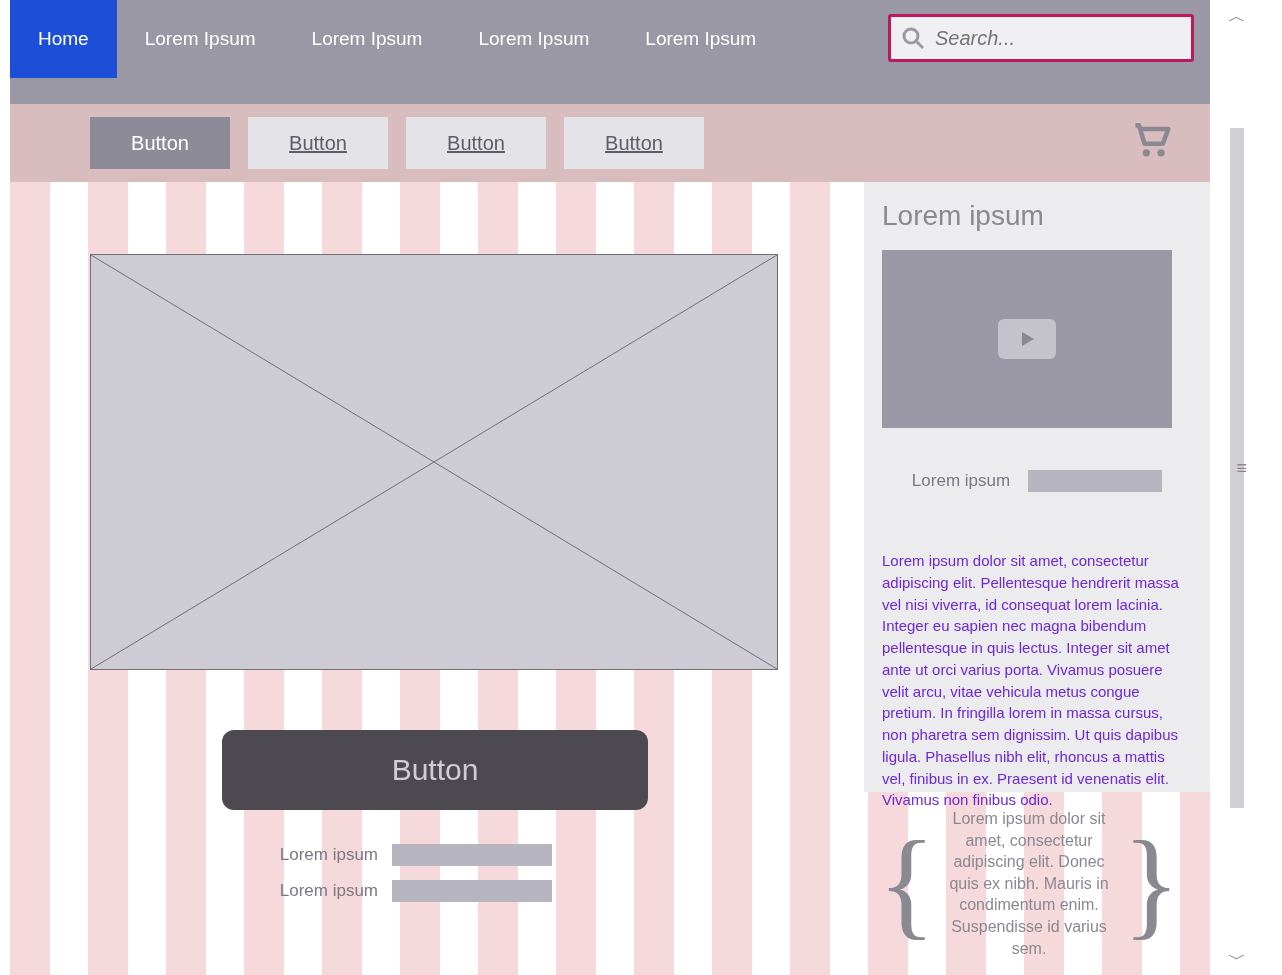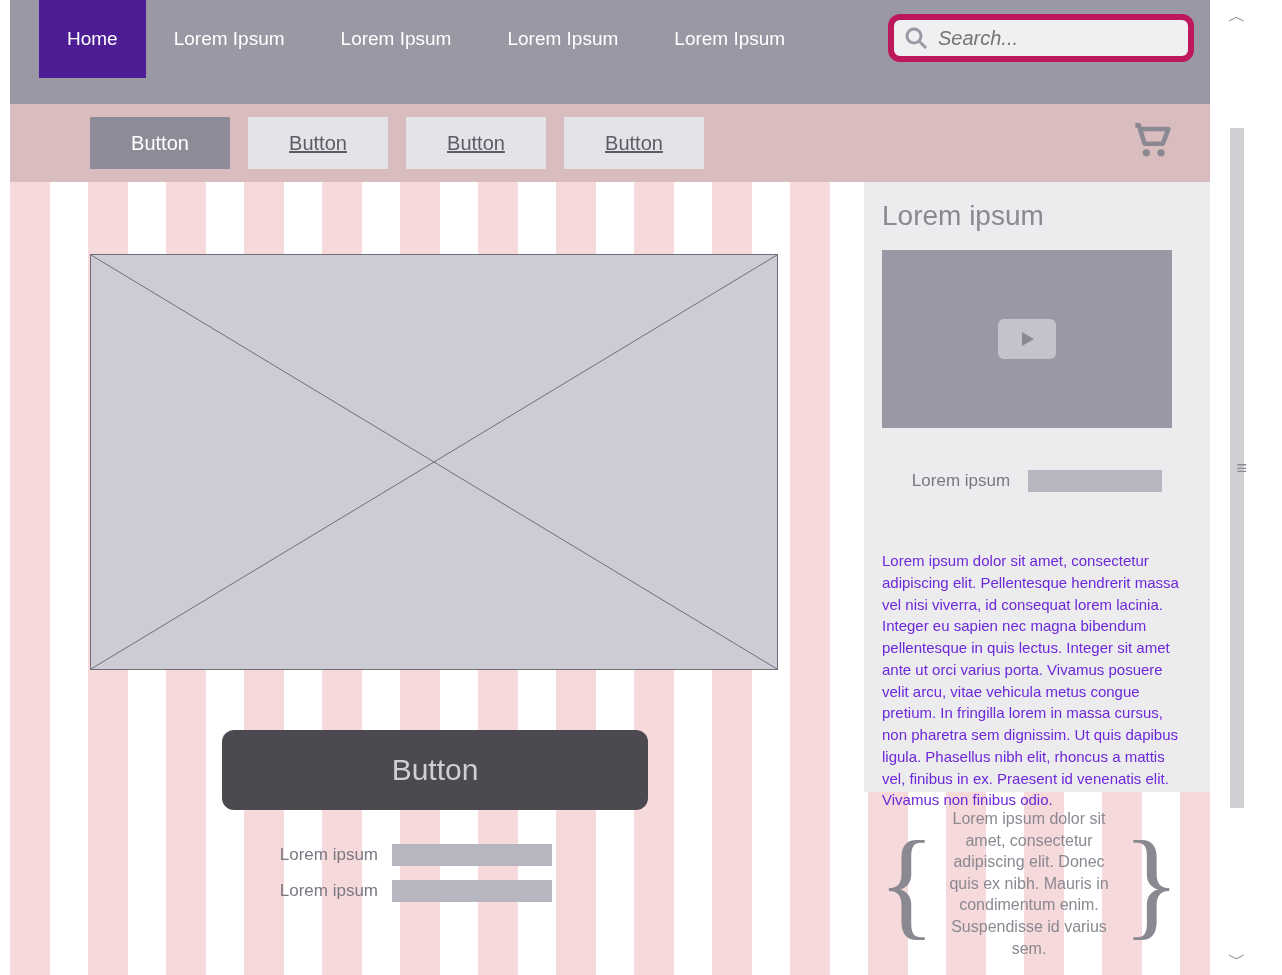--- a/index.html
+++ b/index.html
@@ -50,30 +50,29 @@
   .nav-item {
     height: 78px;
     padding: 0 28px;
     display: flex;
     align-items: center;
     color: #fff;
     font-size: 19px;
     cursor: pointer;
   }
   .nav-item.active {
-    background: #4c1d95;
-    margin-left: 29px;
+    background: #1d4ed8;
   }
   .search-wrap {
     position: absolute;
     right: 16px; top: 14px;
     width: 306px; height: 48px;
     background: #f0f0f2;
-    border: 6px solid #be185d;
-    border-radius: 12px;
+    border: 3px solid #be185d;
+    border-radius: 3px;
     display: flex; align-items: center;
     padding: 0 10px;
   }
   .search-icon-svg { width: 24px; height: 24px; }
   .search-input {
     border: none; background: transparent;
     margin-left: 10px; font-size: 20px;
     font-style: italic; color: #8a8891;
     width: 240px; outline: none;
   }

